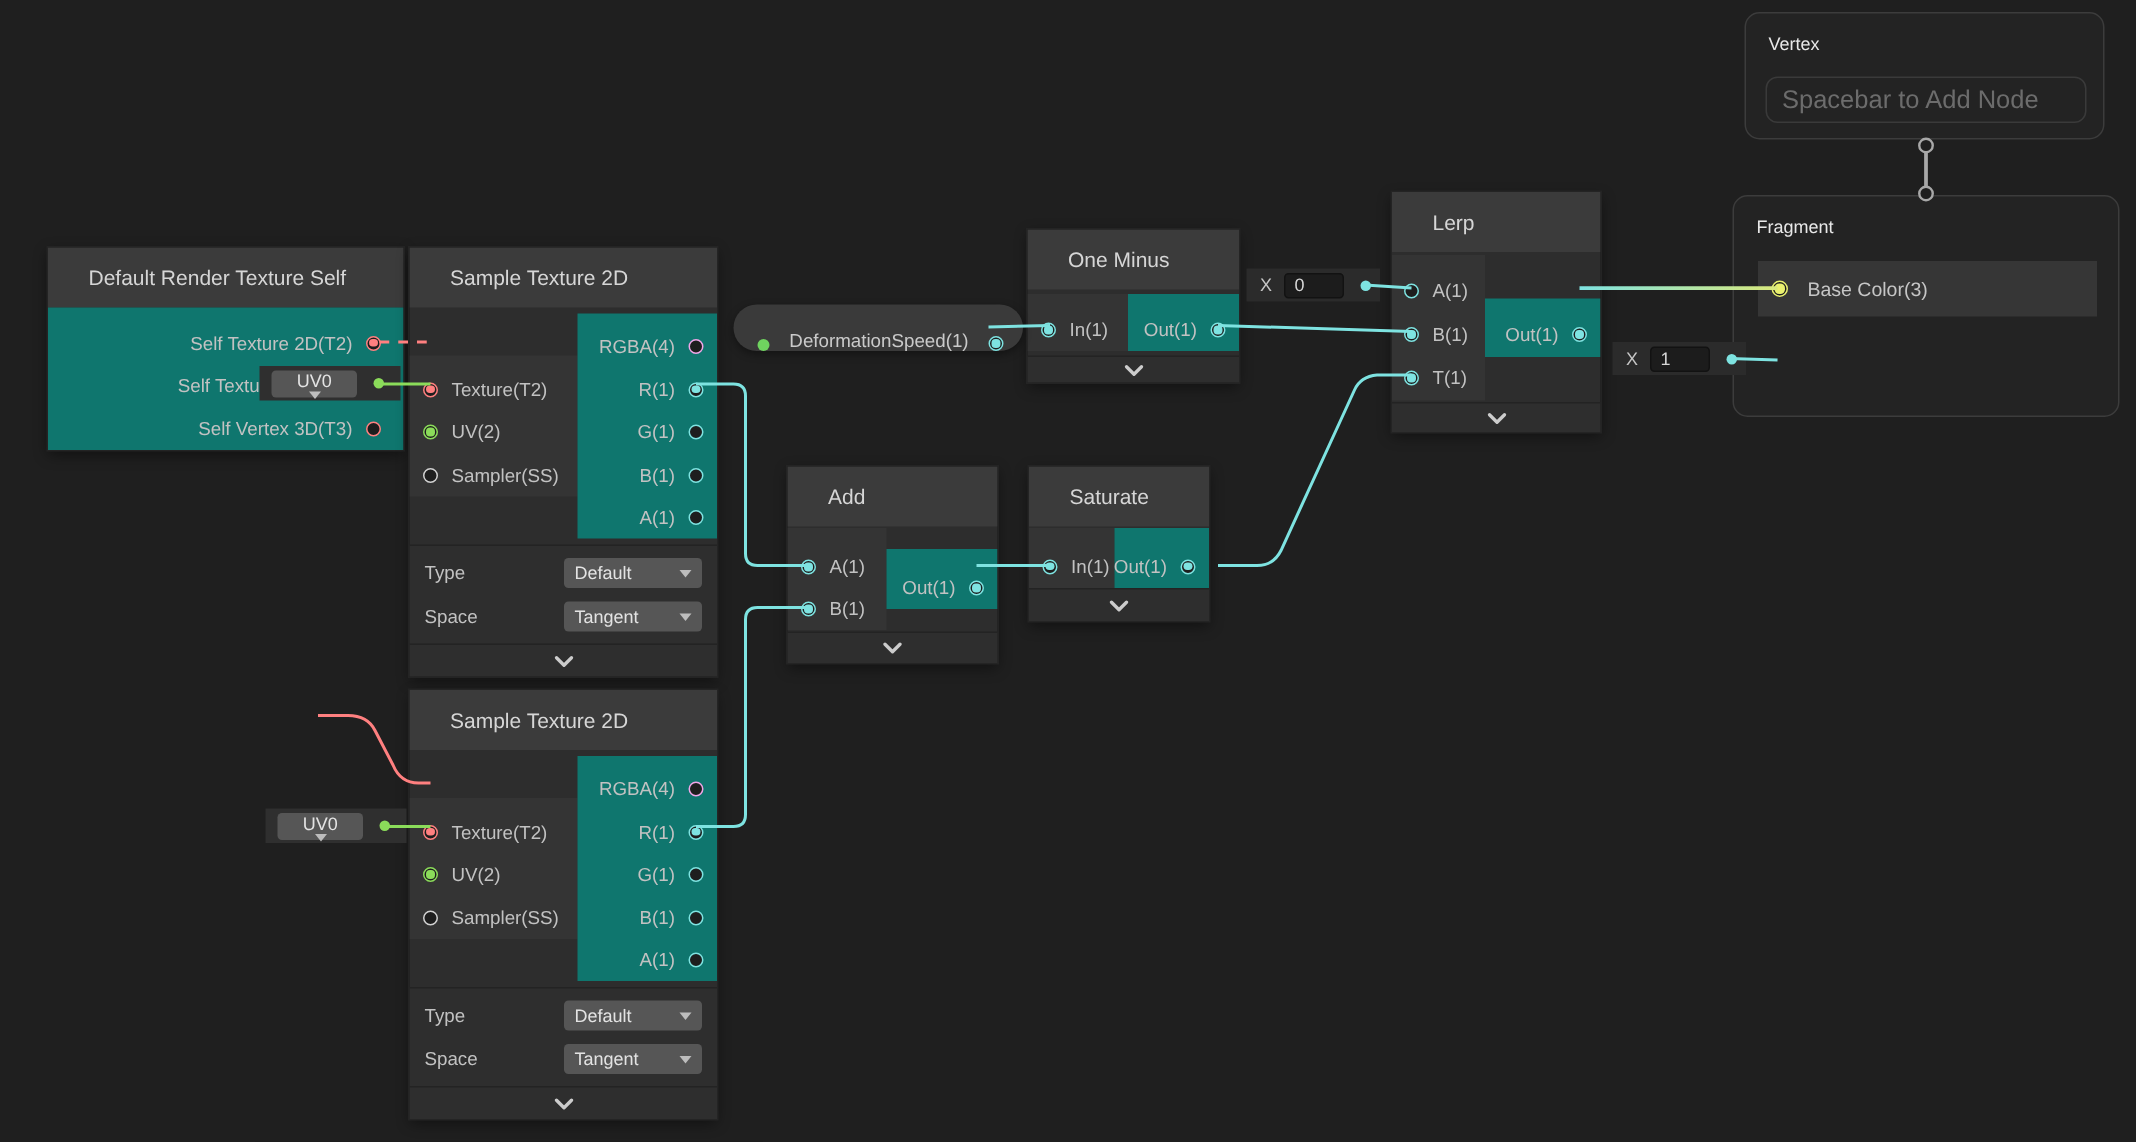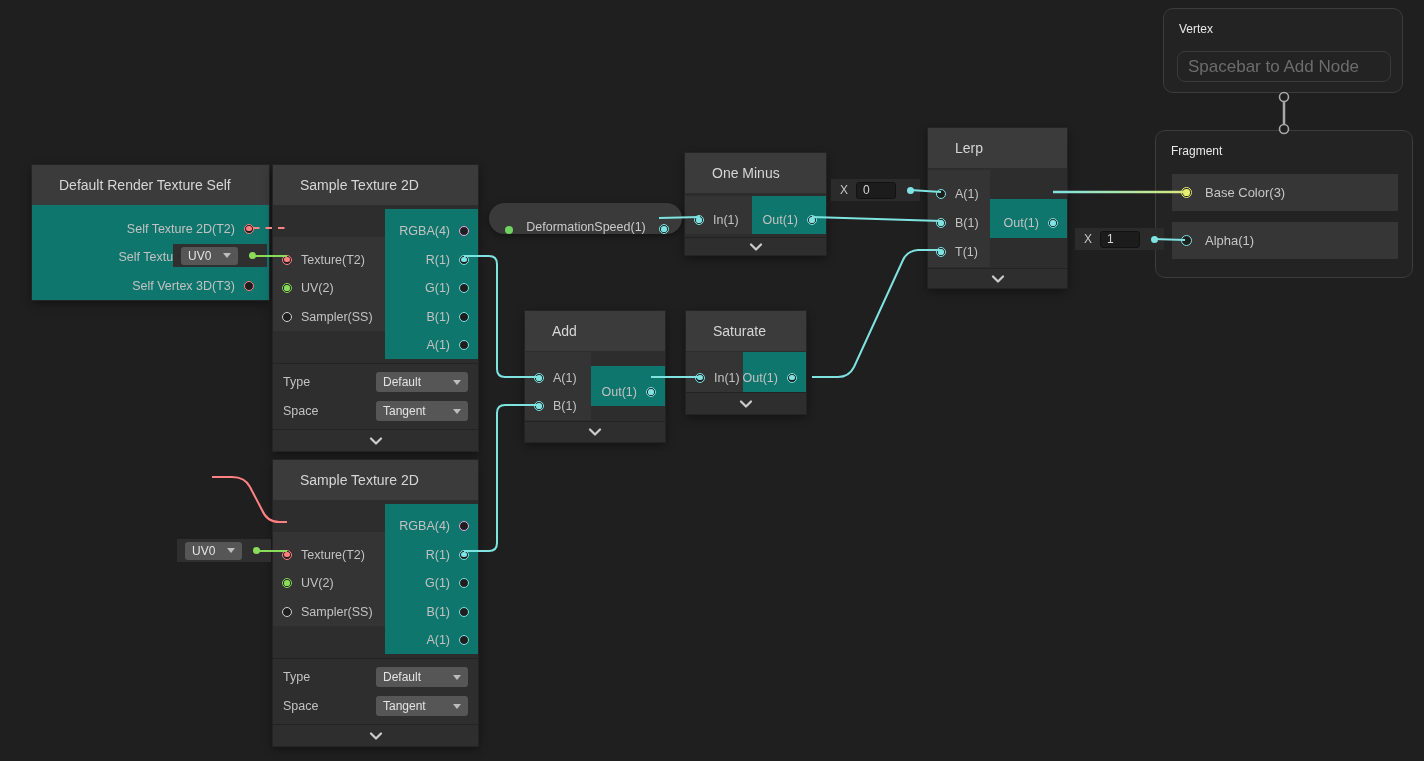--- a/index.html
+++ b/index.html
@@ -34,21 +34,21 @@
   .plabel{font-size:12.5px;color:#CACACA;white-space:nowrap;}
 
   
   .xw{position:absolute;height:22px;background:#2B2B2B;display:flex;align-items:center;padding-left:9px;box-sizing:border-box;z-index:5;}
   .xlabel{font-size:12px;color:#C6C6C6;width:8px;text-align:center;}
   .xval{width:40px;height:17px;background:#1C1C1C;border:1px solid #121212;border-radius:3px;display:flex;align-items:center;padding:0 6px;font-size:12px;color:#D6D6D6;box-sizing:border-box;margin-left:8px;}
   .cdot{width:7px;height:7px;border-radius:50%;flex:none;}
   .cdot.cyan{background:#7EE3E1}
   .cdot.green{background:#8BDC5A}
   .uvw{position:absolute;height:23px;background:#2F2F2F;display:flex;align-items:center;padding:0 11px 0 8px;box-sizing:border-box;z-index:5;}
-  .uvdd{width:57px;height:18px;background:#565656;border-radius:3px;display:flex;align-items:center;justify-content:space-between;padding:0 7px;font-size:12px;color:#E3E3E3;box-sizing:border-box;}
+  .uvdd{width:57px;height:18px;background:#565656;border-radius:3px;display:flex;align-items:center;justify-content:space-between;padding:0 7px;font-size:12px;color:#E3E3E3;box-sizing:border-box;flex-direction:column;}
 
   
   .master{position:absolute;background:#232323;border:1px solid #3C3C3C;border-radius:10px;box-sizing:border-box;z-index:1;}
   .mtitle{font-size:12px;color:#E8E8E8;padding:13px 0 0 15px;}
   .mph{position:absolute;border:1px solid #3A3A3A;border-radius:8px;display:flex;align-items:center;padding-left:10px;font-size:17px;color:#6C6C6C;box-sizing:border-box;}
   .mrow{position:absolute;background:#363636;display:flex;align-items:center;gap:13px;padding-left:9px;font-size:13px;color:#C6C6C6;box-sizing:border-box;}
 
   #wires{position:absolute;left:0;top:0;width:1424px;height:761px;pointer-events:none;z-index:9;}
 </style>
 </head>
@@ -344,24 +344,20 @@
   <div class="master" style="left:1163px;top:8px;width:240px;height:85px;">
     <div class="mtitle">Vertex</div>
     <div class="mph" style="left:13px;top:42px;width:214px;height:31px;">Spacebar to Add Node</div>
   </div>
 
   <div class="master" style="left:1155px;top:130px;width:258px;height:148px;">
     <div class="mtitle">Fragment</div>
     <div class="mrow" style="left:16px;top:43px;width:226px;height:37px;">
       <span class="ring lg c-yellow filled"></span>
       <span>Base Color(3)</span>
-    </div>
-    <div class="mrow" style="left:16px;top:91px;width:226px;height:37px;">
-      <span class="ring lg c-cyan"></span>
-      <span>Alpha(1)</span>
     </div>
   </div>
 
   <svg id="wires">
     <defs>
       <linearGradient id="gBC" x1="1053" y1="0" x2="1185" y2="0" gradientUnits="userSpaceOnUse">
         <stop offset="0" stop-color="#7EE3E1"></stop>
         <stop offset="1" stop-color="#D9E87B"></stop>
       </linearGradient>
     </defs>

